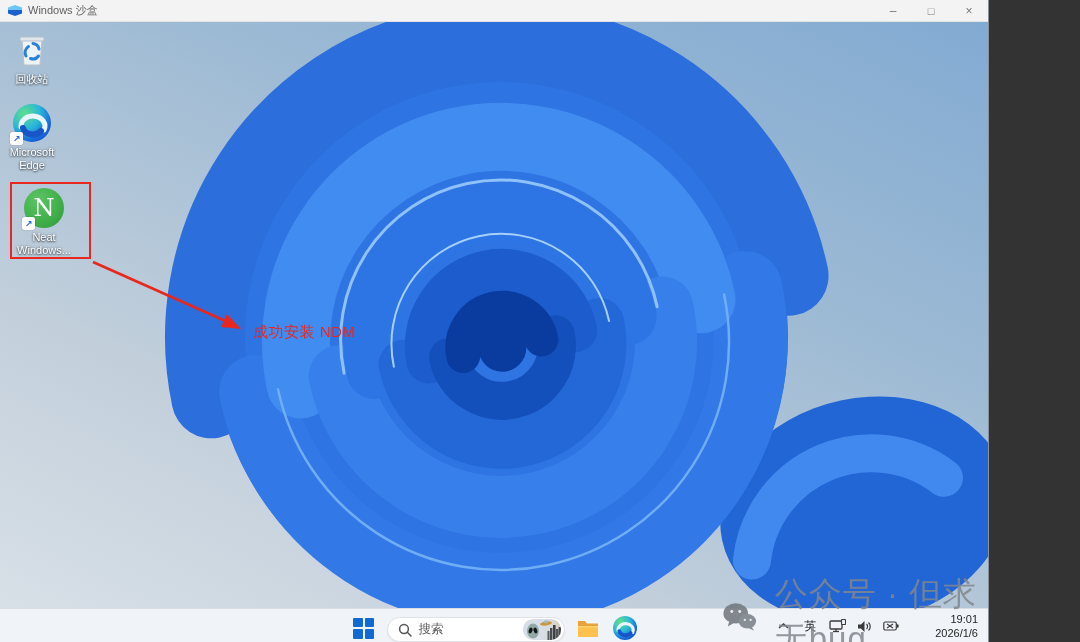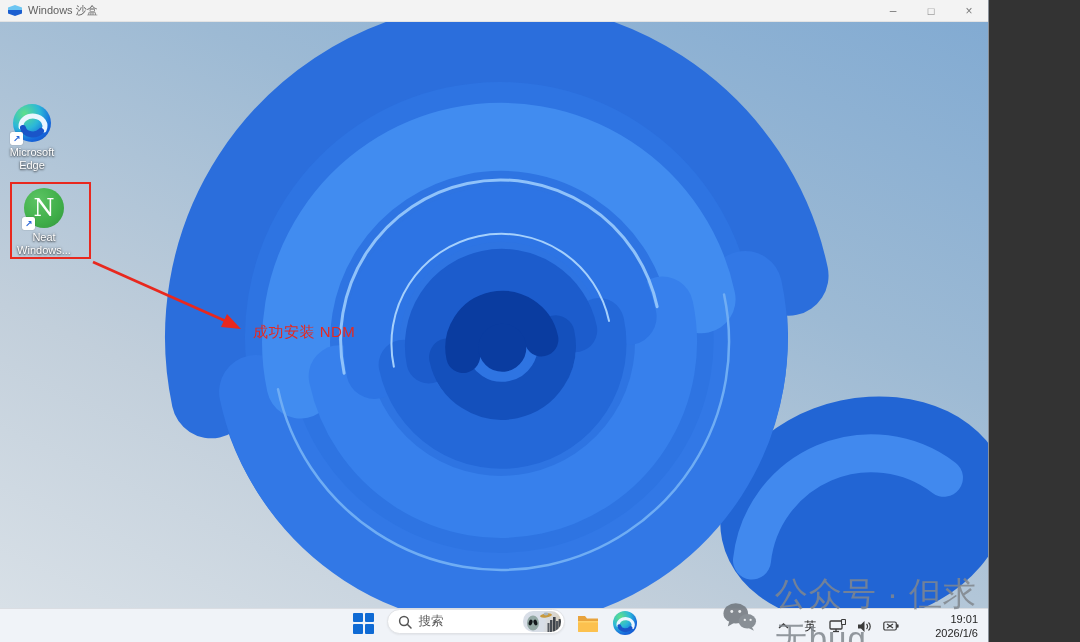--- a/index.html
+++ b/index.html
@@ -72,21 +72,21 @@
   
   .watermark {
     position:absolute; left:722px; top:572px; z-index:30;
     display:flex; align-items:center; gap:18px; opacity:.85; pointer-events:none;
   }
   .watermark .wm-text { font-size:33px; color:#81878e; letter-spacing:1px; }
   
   .taskbar {
     position:relative; height:34px; background:#f0f3f8;
     border-top:1px solid #dadde2; z-index:10;
-    display:flex; align-items:flex-start; justify-content:center; gap:9px;
+    display:flex; align-items:flex-end; justify-content:center; gap:9px;
   }
   .tb-btn {
     height:28px; min-width:28px; display:flex; align-items:center; justify-content:center;
     border-radius:4px; cursor:default;
   }
   .start-logo { width:21px; height:21px; display:grid; grid-template-columns:1fr 1fr; grid-template-rows:1fr 1fr; gap:2px; }
   .start-logo span { background:#0f6ad4; border-radius:1px; }
   .search-pill {
     height:25px; width:178px; background:#fff; border:1px solid #e0e2e6;
     border-radius:13px; display:flex; align-items:center; padding:0 3px 0 10px;
@@ -138,20 +138,34 @@
         <path d="M 370 322 A 130 130 0 0 1 630 322" stroke="#2d74e4" stroke-width="56"></path>
         <path d="M 400 322 A 100 100 0 0 0 600 322" stroke="#2468d8" stroke-width="50"></path>
         <path d="M 390 322 A 110 110 0 0 1 610 322" stroke="#a5d0fc" stroke-width="2"></path>
         <path d="M 425 324 A 75 75 0 0 1 575 324" stroke="#1c5ccc" stroke-width="44"></path>
         <path d="M 445 324 A 55 55 0 0 0 555 324" stroke="#1450bc" stroke-width="38"></path>
         <path d="M 460 326 A 40 40 0 0 1 540 326" stroke="#0a3ca0" stroke-width="34"></path>
         <circle cx="500" cy="326" r="24" fill="#0a3ca0"></circle>
       </g>
     </svg>
 
+    <div class="dicon" style="left:0; top:8px;">
+      <div class="art">
+        <svg width="38" height="38" viewBox="0 0 38 38">
+          <path d="M9 9 L29 9 L27 34 L11 34 Z" fill="#eef3f6" stroke="#b7c1c9" stroke-width="1"></path>
+          <rect x="7" y="6" width="24" height="4" rx="1.5" fill="#dfe6ec" stroke="#b7c1c9" stroke-width="1"></rect>
+          <g stroke="#2b82d9" stroke-width="3" fill="none" stroke-linecap="round">
+            <path d="M13 25 A7 7 0 0 1 15.5 15.5"></path>
+            <path d="M20 12.5 A7 7 0 0 1 26 18"></path>
+            <path d="M25.5 25 A7 7 0 0 1 17.5 27.5"></path>
+          </g>
+        </svg>
+      </div>
+      <div class="lbl">回收站</div>
+    </div>
 
     <div class="dicon" style="left:0; top:81px;">
       <div class="art">
         <div class="edge-circle">
           <svg width="38" height="38" viewBox="0 0 38 38">
             <path d="M8 23 a12 10 0 1 1 23 3" stroke="#eaf6ff" stroke-width="5" fill="none" stroke-linecap="round"></path>
             <path d="M10 24 a10 8 0 0 0 18 3" stroke="#1a55c8" stroke-width="6" fill="none" stroke-linecap="round"></path>
           </svg>
         </div>
         <span class="shortcut-badge">↗</span>

